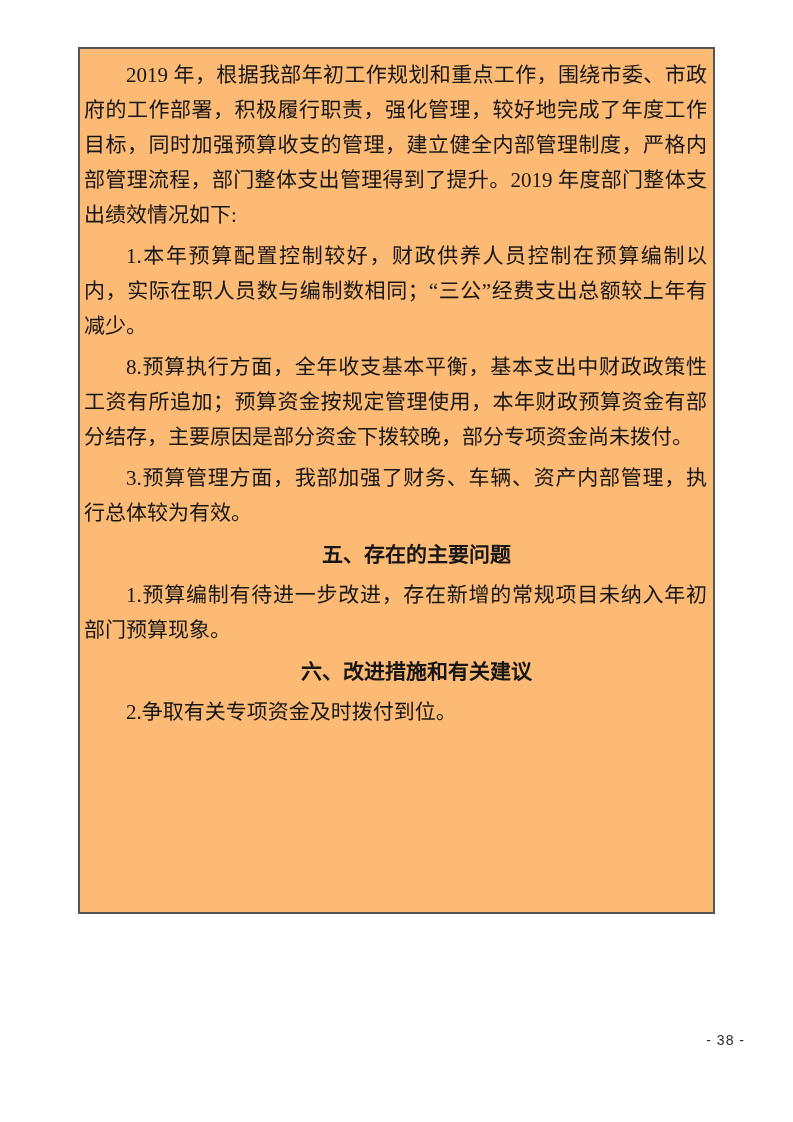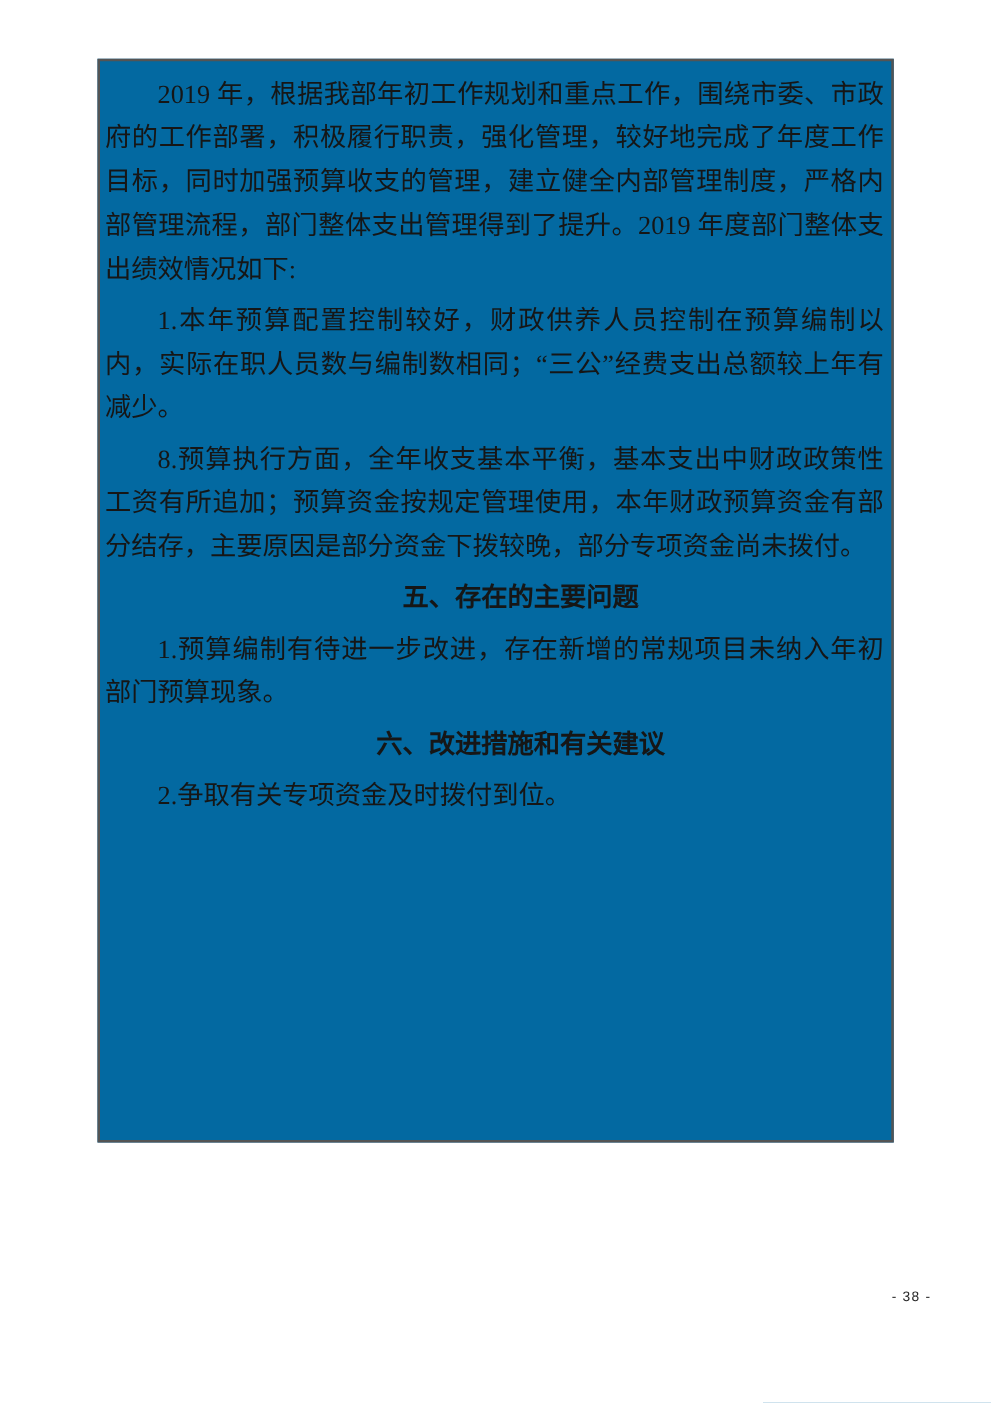--- a/index.html
+++ b/index.html
@@ -18,21 +18,21 @@
   }
   .report-box {
     position: absolute;
     left: 78px;
     top: 47px;
     width: 637px;
     height: 867px;
     box-sizing: border-box;
     border: 2px solid #545454;
     padding: 9px 6px 8px 4px;
-    background: #0369a1;
+    background: #fdba74;
   }
   .report-box p {
     margin: 0 0 6px 0;
     font-size: 21px;
     line-height: 35px;
     text-align: justify;
     text-justify: inter-ideograph;
     text-indent: 2em;
     word-break: break-all;
   }
@@ -43,37 +43,38 @@
   .report-box p.section-heading {
     font-family: "Liberation Sans", "DejaVu Sans", sans-serif;
     font-weight: bold;
     text-align: center;
   }
   .page-number {
     position: absolute;
     top: 1032px;
     right: 48px;
     font-family: "Liberation Sans", "DejaVu Sans", sans-serif;
-    font-size: 11px;
+    font-size: 14px;
     color: #2a2a2a;
     letter-spacing: 1px;
   }
 </style>
 </head>
 <body>
 
 <div class="page">
 
   <div class="report-box">
     <p class="body-para">2019 年，根据我部年初工作规划和重点工作，围绕市委、市政府的工作部署，积极履行职责，强化管理，较好地完成了年度工作目标，同时加强预算收支的管理，建立健全内部管理制度，严格内部管理流程，部门整体支出管理得到了提升。2019 年度部门整体支出绩效情况如下:</p>
 
     <p class="body-para">1.本年预算配置控制较好，财政供养人员控制在预算编制以内，实际在职人员数与编制数相同；“三公”经费支出总额较上年有减少。</p>
 
     <p class="body-para">8.预算执行方面，全年收支基本平衡，基本支出中财政政策性工资有所追加；预算资金按规定管理使用，本年财政预算资金有部分结存，主要原因是部分资金下拨较晚，部分专项资金尚未拨付。</p>
 
+    <p class="body-para">3.预算管理方面，我部加强了财务、车辆、资产内部管理，执行总体较为有效。</p>
 
     <p class="section-heading">五、存在的主要问题</p>
 
     <p class="body-para">1.预算编制有待进一步改进，存在新增的常规项目未纳入年初部门预算现象。</p>
 
 
     <p class="section-heading">六、改进措施和有关建议</p>
 
 
     <p class="body-para">2.争取有关专项资金及时拨付到位。</p>

